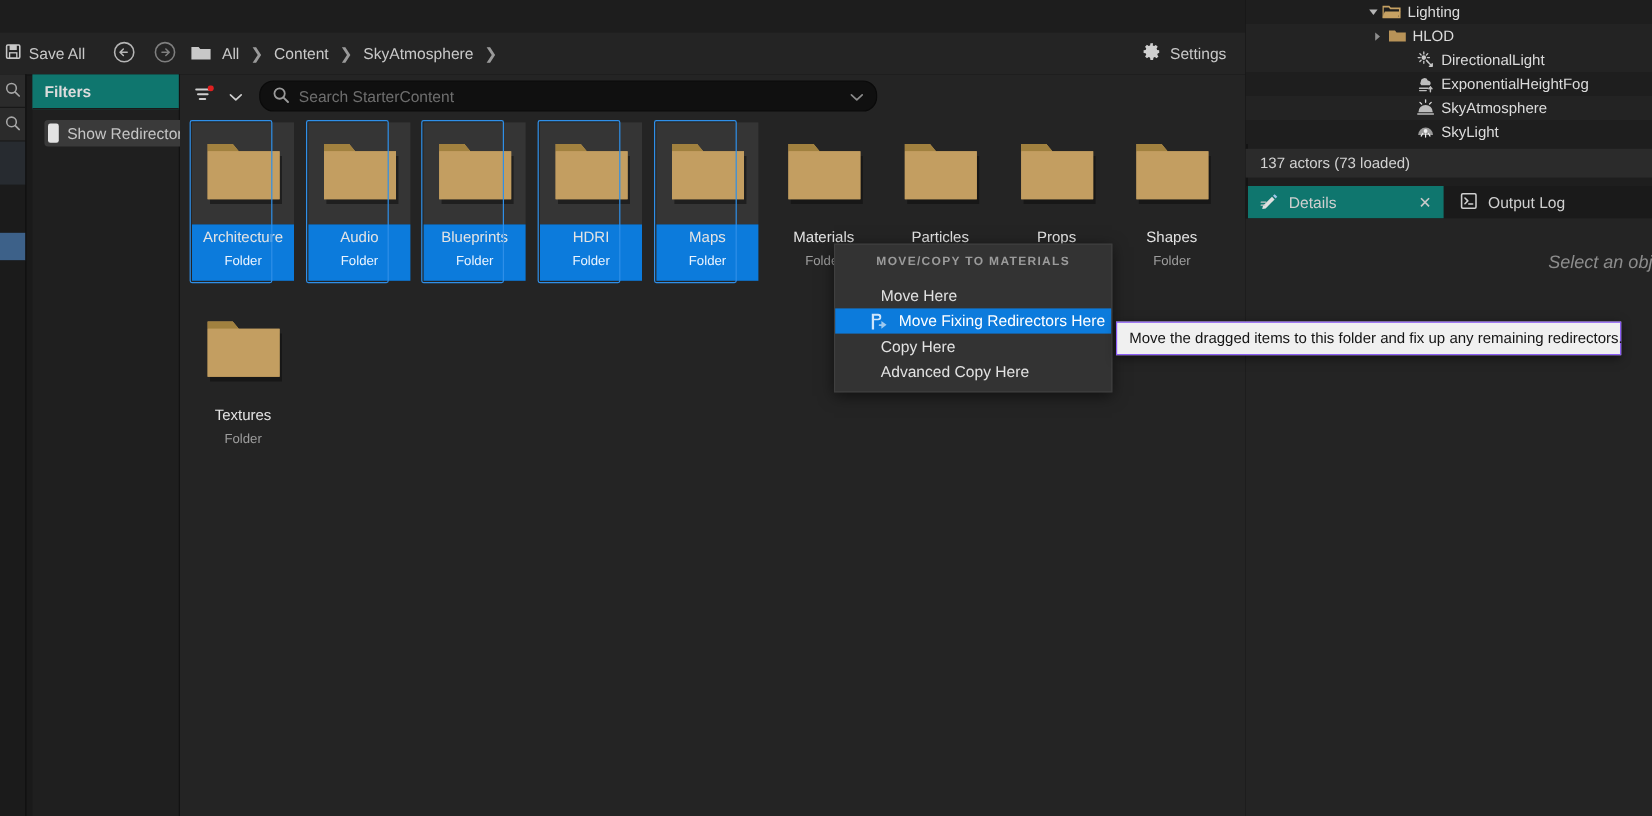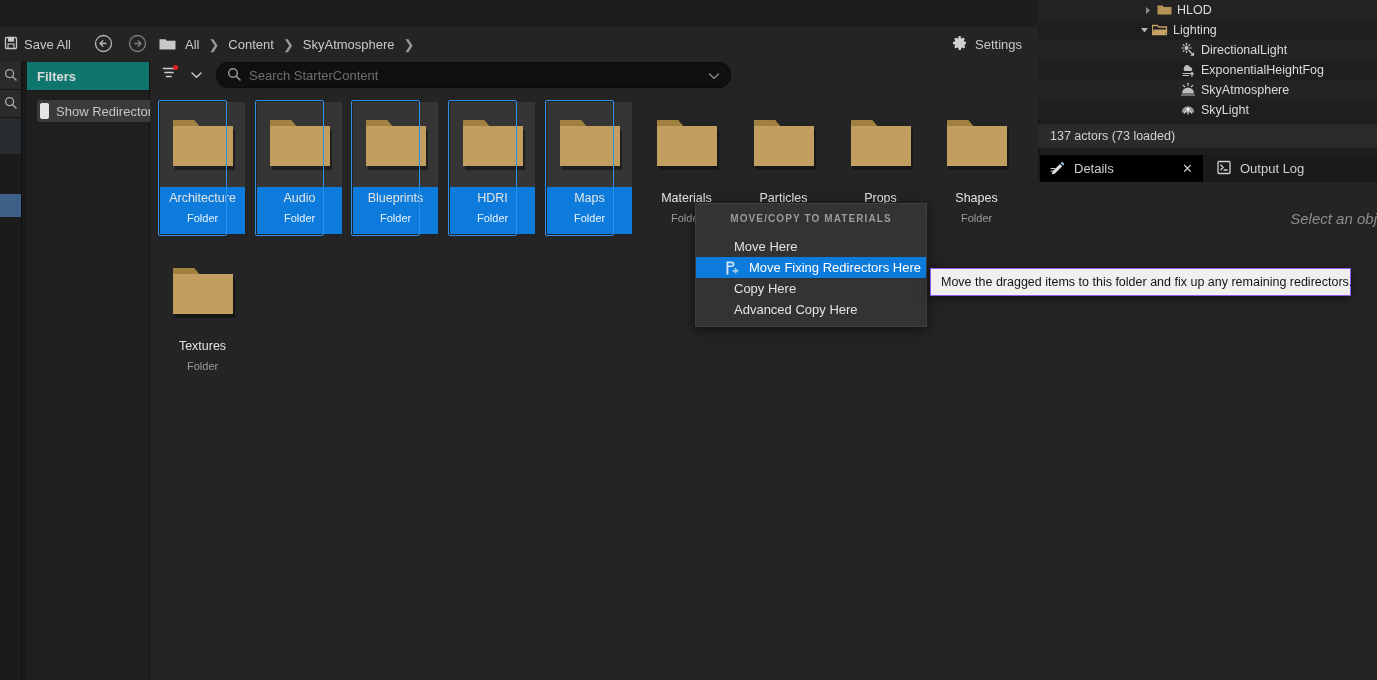--- a/index.html
+++ b/index.html
@@ -88,21 +88,21 @@
   }
   .chip-label { margin-left: 7px; color: #c5c5c5; font-size: 13px; white-space: nowrap;}
 
   
   .asset-panel {
     position: absolute; left: 150px; top: 62px; width: 888px; height: 618px;
     background: #242424;
   }
   .asset-toolbar {
     position: absolute; left:0; top:0; width: 888px; height: 36px;
-    display:flex; align-items:flex-start; padding-left: 8px; gap: 4px;
+    display:flex; align-items:center; padding-left: 8px; gap: 4px;
   }
   .filter-icon-btn {
     width: 26px; height: 24px; display:flex; align-items:center; justify-content:center;
     position: relative; border-radius:2px;
   }
   .chevron-btn { width: 16px; height: 24px; display:flex; align-items:center; justify-content:center;}
   .search-box {
     margin-left: 8px; width: 497px; height: 24px;
     background: #101010; border-radius: 12px;
     display: flex; align-items: center; padding: 0 6px 0 10px;
@@ -206,21 +206,21 @@
   }
   .tabstrip {
     position: absolute; left: 0; top: 155px; width: 339px; height: 27px;
     background: #1a1a1a;
   }
   .tab {
     position: absolute; top: 0; height: 27px;
     display: flex; align-items: center; gap: 8px; padding: 0 10px;
     font-size: 13px; color: #cfcfcf; box-sizing: border-box;
   }
-  .tab.active { background: #000000; }
+  .tab.active { background: #0f766e; }
   .tab .close { margin-left: 10px; color: #c9c9c9; font-size: 13px; }
   .details-body {
     position: absolute; left: 0; top: 182px; width: 339px; height: 498px;
     background: #242424;
   }
   .details-empty {
     position: absolute; right: 0px; top: 28px;
     font-style: italic; color: #8c8c8c; font-size: 15px; white-space: nowrap;
   }
   .rc-divider {
@@ -552,47 +552,47 @@
 
   <div class="tooltip">
     <span>Move the dragged items to this folder and fix up any remaining redirectors.</span>
   </div>
 
   <div class="right-col">
     <div class="rc-divider"></div>
 
     <div class="outliner">
 
+      <div class="ol-row plain" style="padding-left:100px;">
+        <span class="ol-arrow">
+          <svg width="9" height="8" viewBox="0 0 9 8">
+              <path d="M1 2 L8 2 L4.5 6.5 Z" fill="#b5b5b5"></path>
+            </svg>
+        </span>
+        <span class="ol-ico">
+          <svg width="16" height="12" viewBox="0 0 16 12">
+            <path d="M0.5 1.5 h5 l1.3 1.5 h7.7 v7.5 h-14 z" fill="none" stroke="#c6a163" stroke-width="1.3"></path>
+            <path d="M2 5.5 h13 l-2 5 h-13 z" fill="#c6a163"></path>
+          </svg>
+        </span>
+        <span>Lighting</span>
+      </div>
+
       <div class="ol-row alt" style="padding-left:104px;">
         <span class="ol-arrow">
           <svg width="8" height="9" viewBox="0 0 8 9">
               <path d="M2 1 L6 4.5 L2 8 Z" fill="#8e8e8e"></path>
             </svg>
         </span>
         <span class="ol-ico">
           <svg width="15" height="12" viewBox="0 0 15 12">
               <path d="M0.5 1.5 h5 l1.3 1.5 h7.7 v7.5 h-14 z" fill="#b89358"></path>
             </svg>
         </span>
         <span>HLOD</span>
-      </div>
-
-      <div class="ol-row plain" style="padding-left:100px;">
-        <span class="ol-arrow">
-          <svg width="9" height="8" viewBox="0 0 9 8">
-              <path d="M1 2 L8 2 L4.5 6.5 Z" fill="#b5b5b5"></path>
-            </svg>
-        </span>
-        <span class="ol-ico">
-          <svg width="16" height="12" viewBox="0 0 16 12">
-            <path d="M0.5 1.5 h5 l1.3 1.5 h7.7 v7.5 h-14 z" fill="none" stroke="#c6a163" stroke-width="1.3"></path>
-            <path d="M2 5.5 h13 l-2 5 h-13 z" fill="#c6a163"></path>
-          </svg>
-        </span>
-        <span>Lighting</span>
       </div>
 
       <div class="ol-row alt" style="padding-left:140px;">
         <span class="ol-ico">
           <svg width="16" height="16" viewBox="0 0 16 16">
             <circle cx="6.5" cy="6" r="1.9" fill="#c8c8c8"></circle>
             <g stroke="#c8c8c8" stroke-width="1.1" stroke-linecap="round">
               <path d="M6.5 1.3 v1.6"></path>
                 <path d="M6.5 9.2 v1.6"></path>
               <path d="M1.8 6 h1.6"></path>

